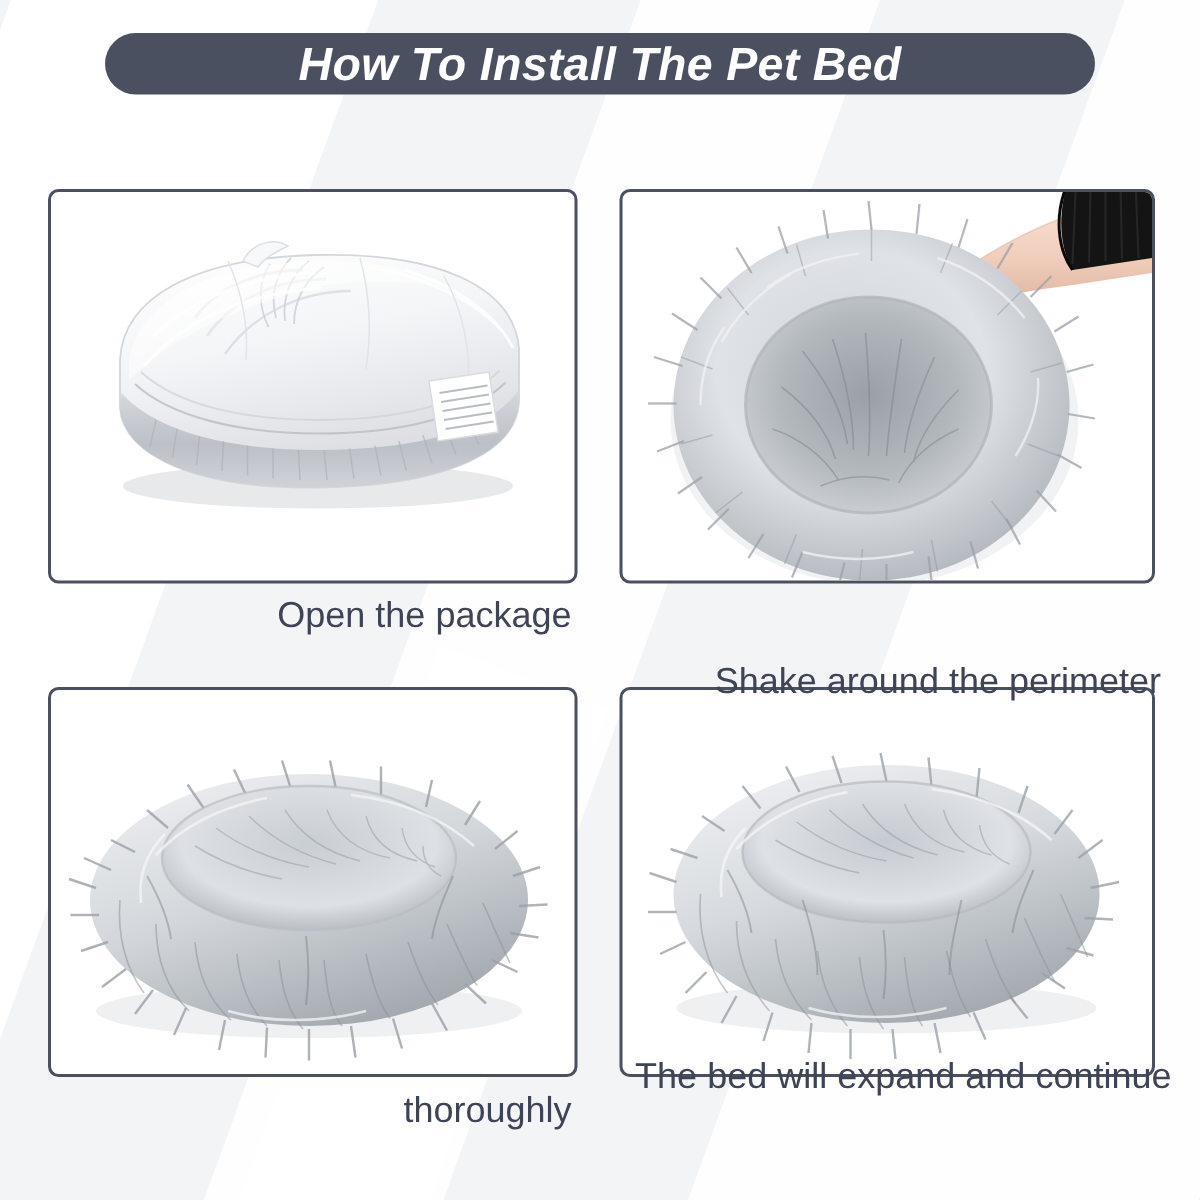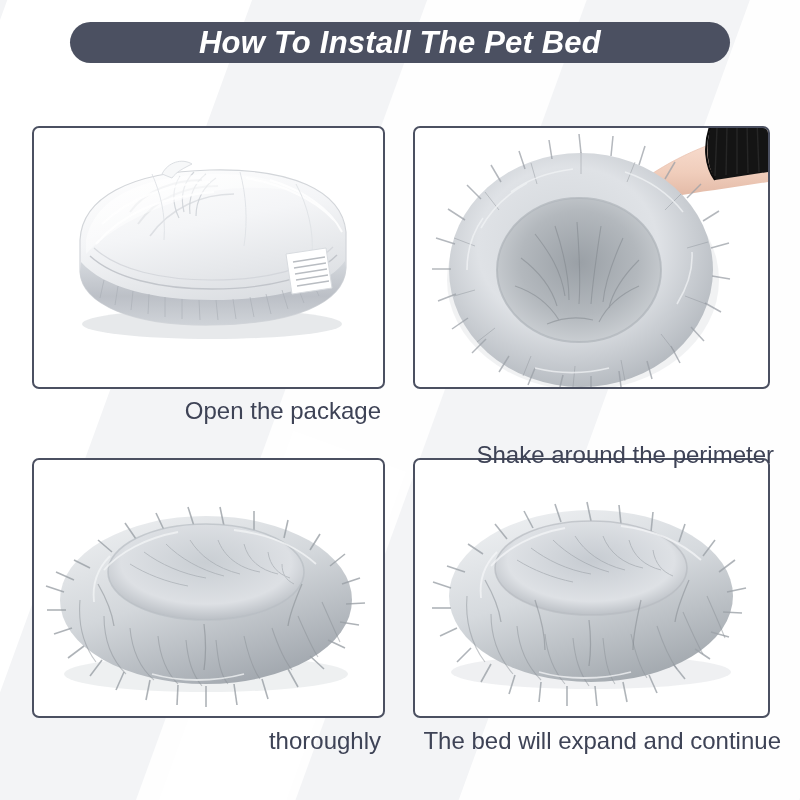--- a/index.html
+++ b/index.html
@@ -39,21 +39,21 @@
   .card.c3{left:32px;top:458px;width:349px;height:256px;}
   .card.c4{left:413px;top:458px;width:353px;height:256px;}
 
   .caption{
     position:absolute;z-index:3;text-align:right;color:#3e4356;
     font-size:24px;line-height:27px;
   }
   .caption.p1{left:32px;top:397px;width:349px;}
   .caption.p2{left:405px;top:397px;width:369px;margin-top:44px;}
   .caption.p3{left:32px;top:727px;width:349px;}
-  .caption.p4{left:398px;top:727px;width:383px;}
+  .caption.p4{left:398px;top:704px;width:383px;}
   .caption .ln{display:block;}
 
   
   .bed-svg{display:block;}
 </style>
 </head>
 <body style="background: rgb(243, 244, 246);">
 
 <div id="bg">
   <div class="band b1"></div>

